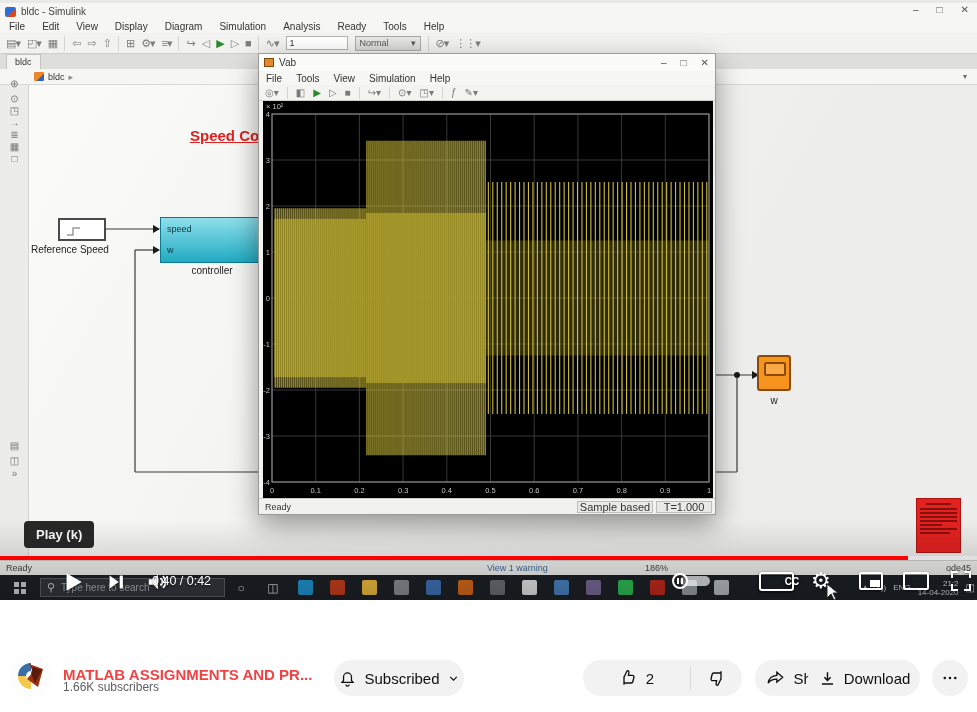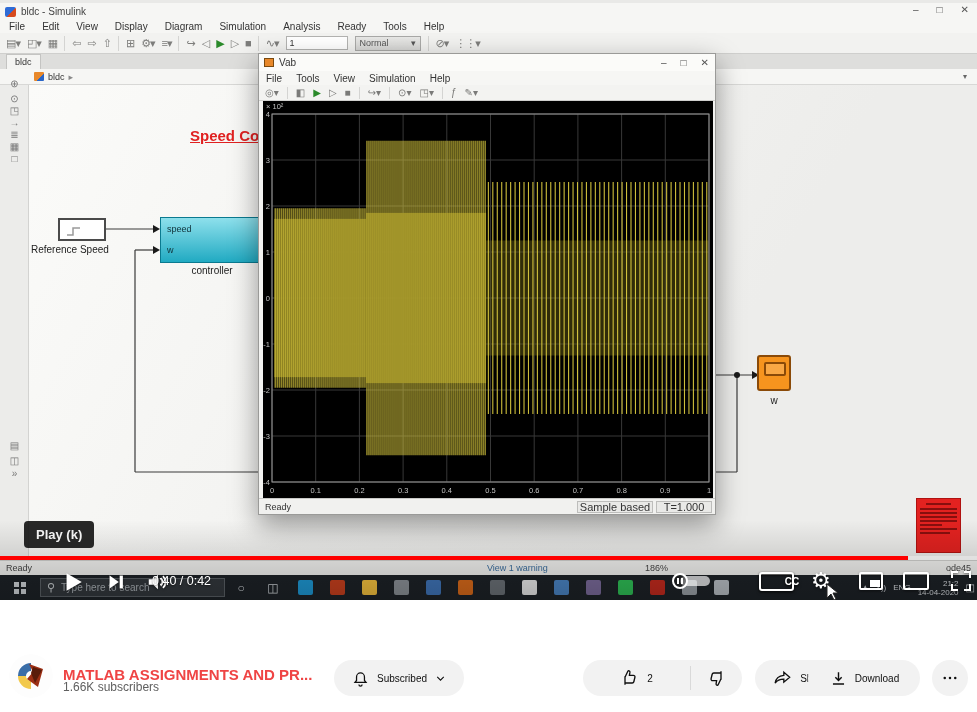--- a/index.html
+++ b/index.html
@@ -122,21 +122,21 @@
   #autoplay .knob i { width:2px; height:6px; background:#fff; }
   #cursor { left:826px; top:583px; z-index:11; }
 
   
   #below { position:absolute; left:0; top:600px; width:977px; height:112px; background:#fff; }
   #v-title { position:absolute; left:9px; top:22px; width:960px; font-size:17.5px; font-weight:600; color:#0f0f0f; }
   #avatar { position:absolute; left:9px; top:54px; width:44px; height:44px; border-radius:50%; overflow:hidden; }
   #ch-name { position:absolute; left:63px; top:66px; font-size:15px; font-weight:bold; color:#ef4444; }
   #ch-subs { position:absolute; left:63px; top:80px; font-size:12px; color:#606060; }
   .pill { position:absolute; top:60px; height:36px; background:#f2f2f2; border-radius:18px; display:flex;
-    align-items:center; justify-content:center; gap:7px; font-size:10px; color:#0f0f0f; cursor:pointer; }
+    align-items:center; justify-content:center; gap:7px; font-size:15px; color:#0f0f0f; cursor:pointer; }
   #btn-sub { left:334px; width:130px; }
   #btn-like { left:583px; width:107px; border-radius:18px 0 0 18px; }
   #btn-dislike { left:690px; width:52px; border-radius:0 18px 18px 0; }
   #like-divider { position:absolute; left:690px; top:66px; width:1px; height:24px; background:#d9d9d9; z-index:2; }
   #btn-share { left:755px; width:90px; }
   #btn-dl { left:808px; width:112px; }
   #btn-more { left:932px; width:36px; border-radius:50%; }
   svg.oicon { display:block; }
 </style>
 </head>

